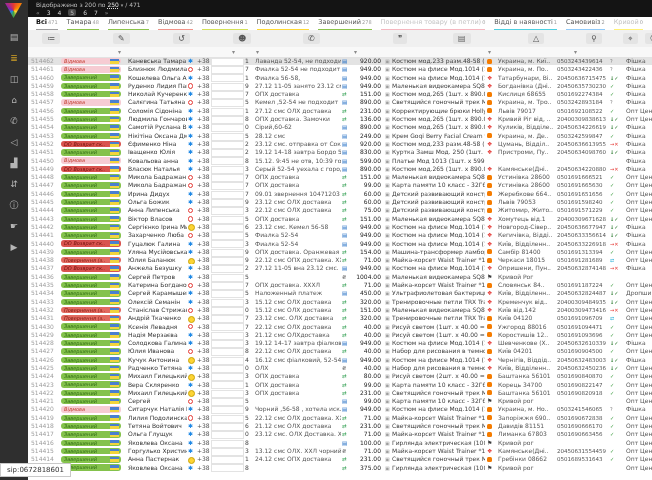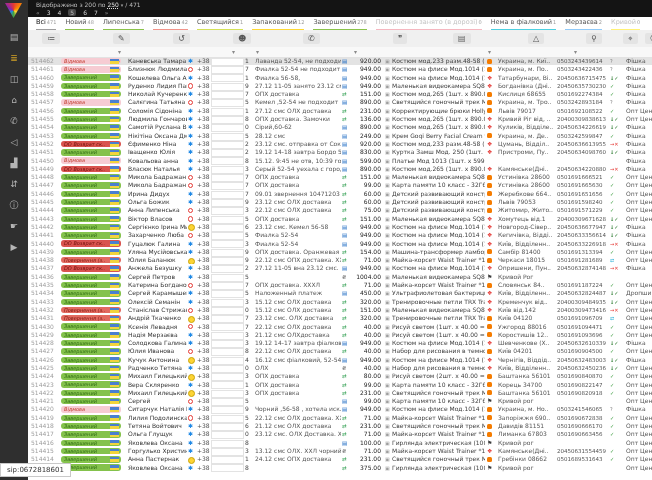--- a/index.html
+++ b/index.html
@@ -19,21 +19,21 @@
   #summary .dd{color:#9e9e9e;font-size:5px}
   #pager{position:absolute;left:8px;top:9px;font-size:6px;color:#d6d6d6;display:flex;gap:7px;align-items:center}
   #pager .pg{cursor:pointer}
   #pager .pg.cur{background:#4a4a4a;border-radius:2px;padding:0 2px;color:#bbb}
   #pager .nav{color:#9e9e9e;font-size:6px}
   
   #tabsbar{position:absolute;left:28px;top:17px;right:0;height:13px;background:#fff;
            border-bottom:1px solid #e6e6e6;display:flex;gap:9px;padding-left:8px;overflow:hidden;white-space:nowrap}
   .tab{font-size:6.5px;line-height:10px;height:12px;color:#555;border-bottom:2px solid transparent;cursor:pointer}
   .tab .cnt{font-size:5px;color:#9e9e9e;margin-left:1px}
-  .tab.active .lbl{color:#111;font-weight:normal}
+  .tab.active .lbl{color:#111;font-weight:bold}
   .tab.dim .lbl{color:#c3c3c3}
   
   #colhead{position:absolute;left:28px;top:30px;right:0;height:17px;background:#f0f0f0;border-bottom:1px solid #dedede;z-index:3}
   .hic{position:absolute;top:3px;font-size:8px;color:#555;background:#e4e4e4;border-radius:2px;padding:0 5px;line-height:11px;cursor:pointer}
   
   #filter{position:absolute;left:28px;top:47px;right:0;height:10px;background:#f8f8f8;border-bottom:1px solid #e2e2e2;z-index:3}
   .fc{position:absolute;top:1px;font-size:6px;color:#8a8a8a;cursor:pointer}
   
   #grid{position:absolute;left:28px;top:57px;width:624px;bottom:0;overflow:hidden}
   .row{position:relative;height:8.3px;font-size:6px;color:#444;white-space:nowrap;cursor:pointer}
@@ -117,29 +117,29 @@
         <span class="pg cur">5</span>
         <span class="pg">6</span>
         <span class="pg">7</span>
       </span>
     <span class="nav">»</span>
   </div>
 </div>
 
 <div id="tabsbar">
     <span class="tab active" style="border-bottom-color: rgb(158, 158, 158);"><span class="lbl">Всі</span><span class="cnt">471</span></span>
-    <span class="tab" style="border-bottom-color: rgb(139, 195, 74);"><span class="lbl">Новий</span><span class="cnt">48</span></span>
+    <span class="tab" style="border-bottom-color: rgb(139, 195, 74);"><span class="lbl">Тамара</span><span class="cnt">48</span></span>
     <span class="tab" style="border-bottom-color: rgb(139, 195, 74);"><span class="lbl">Липенська</span><span class="cnt">7</span></span>
     <span class="tab" style="border-bottom-color: rgb(241, 148, 138);"><span class="lbl">Відмова</span><span class="cnt">42</span></span>
-    <span class="tab" style="border-bottom-color: rgb(212, 225, 87);"><span class="lbl">Светящийся</span><span class="cnt">1</span></span>
-    <span class="tab" style="border-bottom-color: rgb(253, 216, 53);"><span class="lbl">Запакований</span><span class="cnt">12</span></span>
+    <span class="tab" style="border-bottom-color: rgb(212, 225, 87);"><span class="lbl">Повернення</span><span class="cnt">1</span></span>
+    <span class="tab" style="border-bottom-color: rgb(253, 216, 53);"><span class="lbl">Подолинская</span><span class="cnt">12</span></span>
     <span class="tab" style="border-bottom-color: rgb(139, 195, 74);"><span class="lbl">Завершений</span><span class="cnt">278</span></span>
-    <span class="tab dim" style="border-bottom-color: rgb(245, 183, 192);"><span class="lbl">Повернення занято (в дорозі)</span><span class="cnt">0</span></span>
-    <span class="tab" style="border-bottom-color: rgb(77, 208, 225);"><span class="lbl">Нема в фіалковий</span><span class="cnt">1</span></span>
-    <span class="tab" style="border-bottom-color: rgb(144, 202, 249);"><span class="lbl">Мерзаєва</span><span class="cnt">2</span></span>
+    <span class="tab dim" style="border-bottom-color: rgb(245, 183, 192);"><span class="lbl">Повернення товару (в петли)</span><span class="cnt">0</span></span>
+    <span class="tab" style="border-bottom-color: rgb(77, 208, 225);"><span class="lbl">Відді в наявності</span><span class="cnt">1</span></span>
+    <span class="tab" style="border-bottom-color: rgb(144, 202, 249);"><span class="lbl">Самовивіз</span><span class="cnt">2</span></span>
     <span class="tab dim" style="border-bottom-color: rgb(255, 241, 118);"><span class="lbl">Кривой</span><span class="cnt">0</span></span>
   </div>
 
 <div id="colhead">
     <span class="hic" style="left: 14px;">≔</span>
     <span class="hic" style="left: 85px;">✎</span>
     <span class="hic" style="left: 145px;">↺</span>
     <span class="hic" style="left: 205px;">☻</span>
     <span class="hic" style="left: 275px;">✆</span>
     <span class="hic" style="left: 365px;">❞</span>

